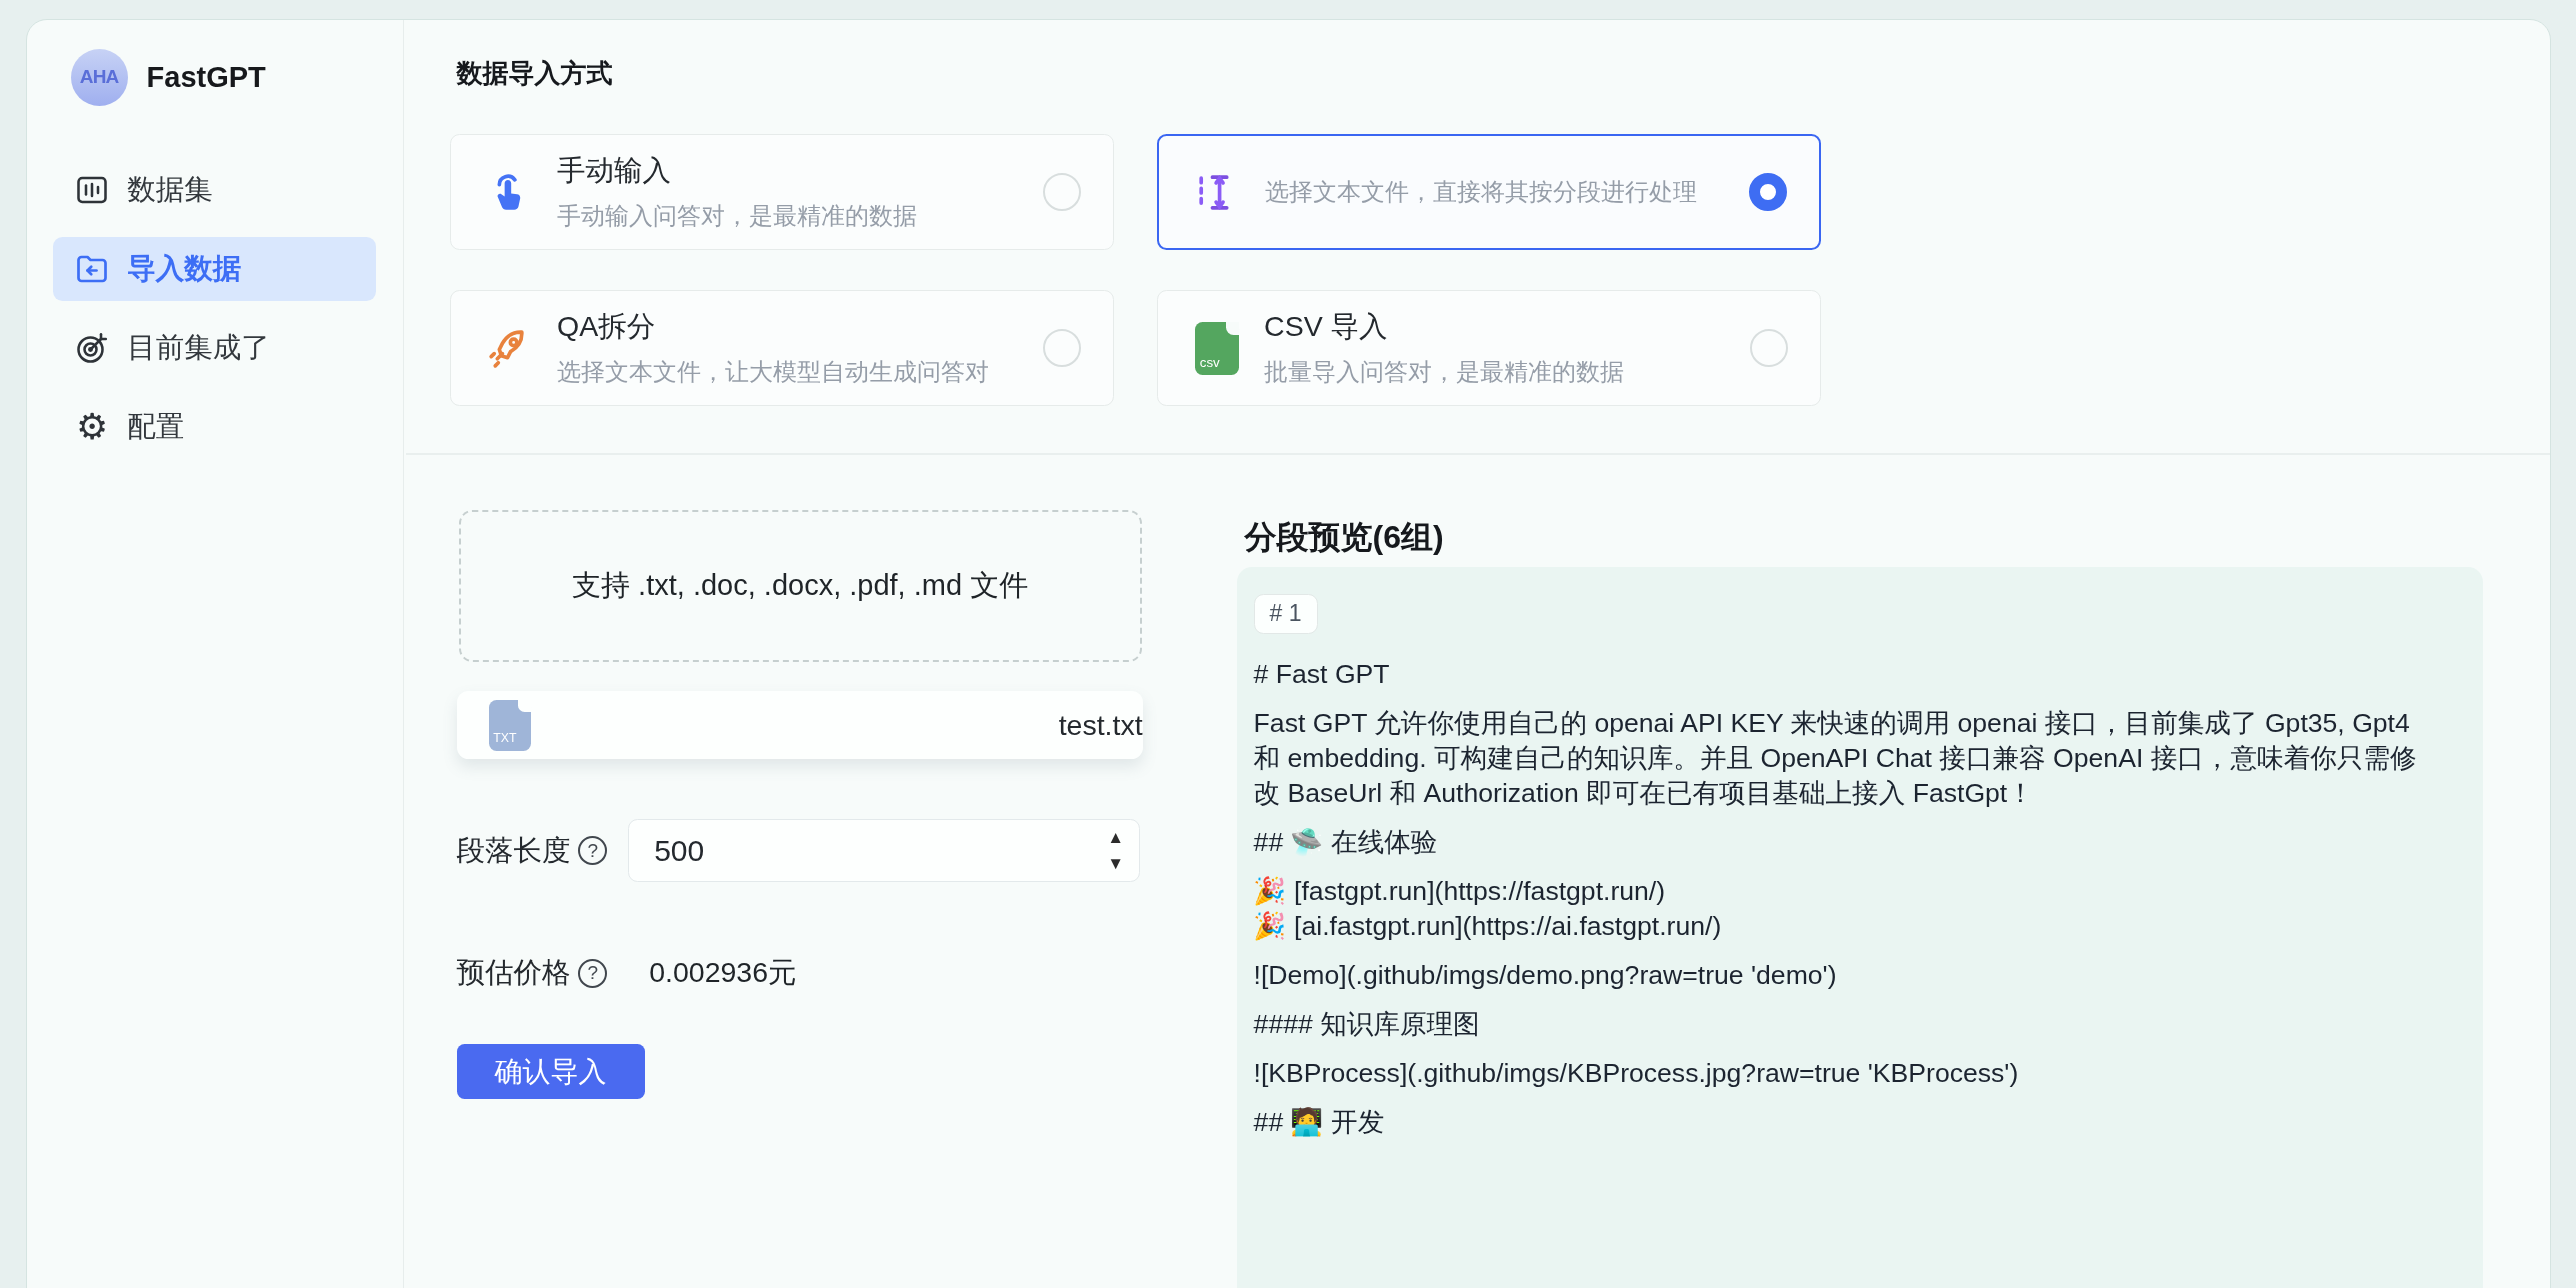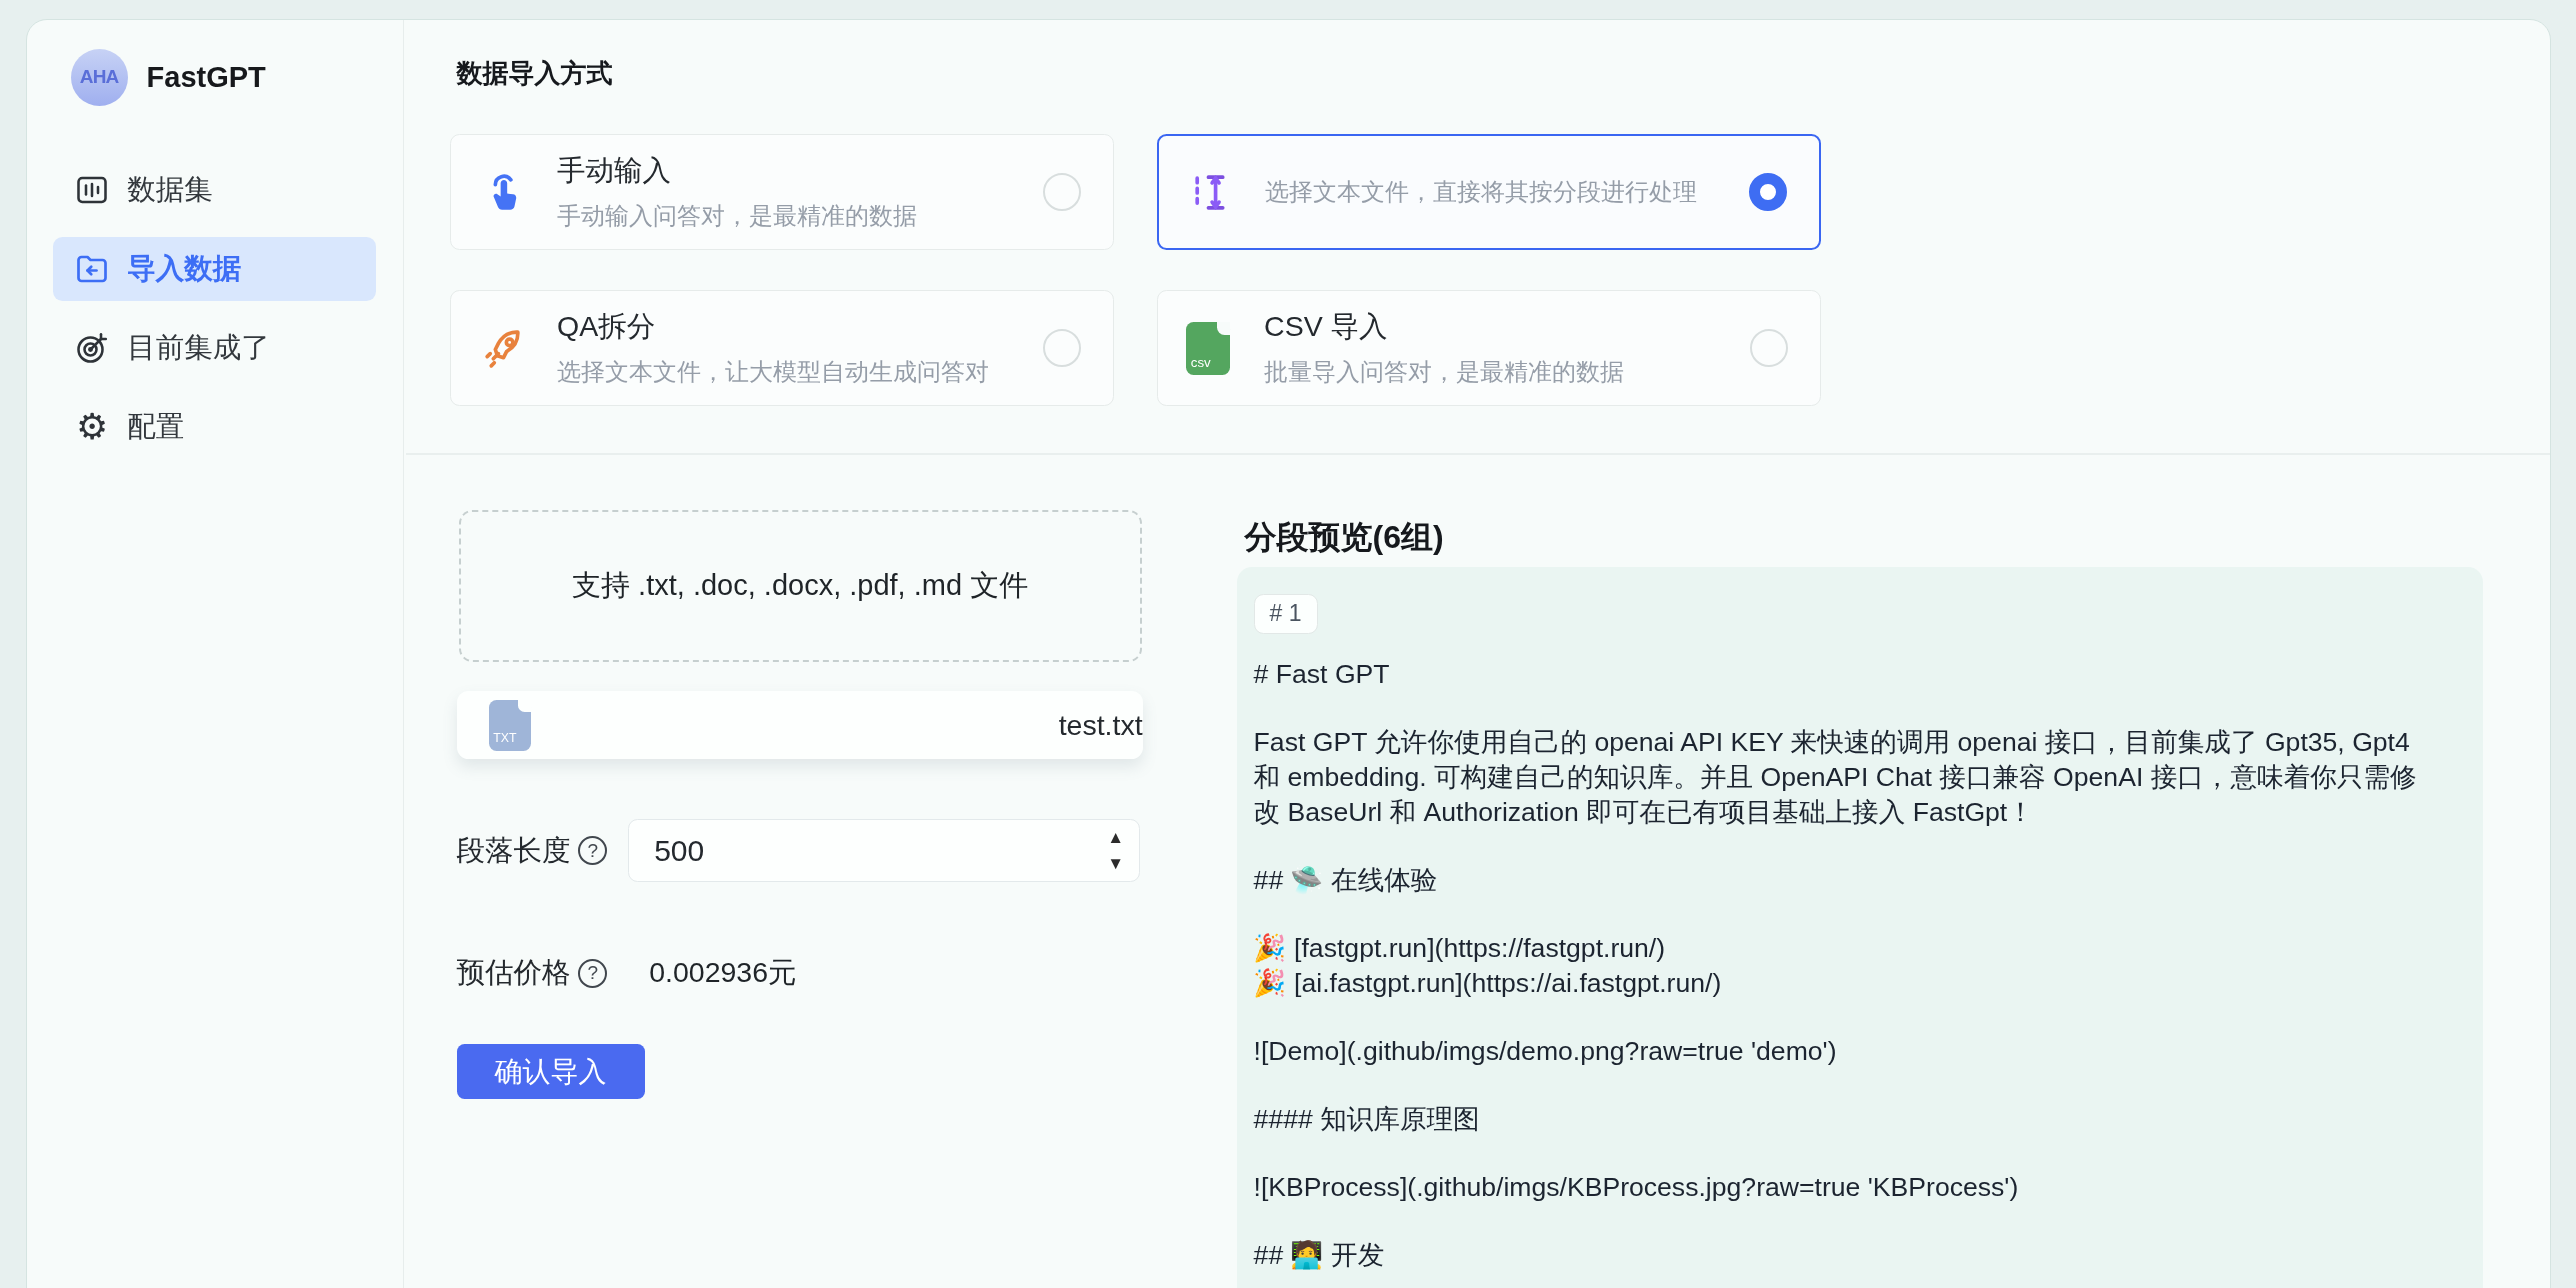--- a/index.html
+++ b/index.html
@@ -39,21 +39,21 @@
   .page-title { position:absolute; left:430px; top:36px; font-size:26px; font-weight:bold; color:#16191d; }
   .method-grid {
     position:absolute; left:423px; top:114px;
     display:grid; grid-template-columns:664px 664px; grid-auto-rows:116px; column-gap:43px; row-gap:40px;
   }
   .method-card {
     position:relative; border:1.9px solid #E6EBEA; background:#FBFDFD; border-radius:9.5px;
     display:flex; align-items:center; padding:0 28.5px; cursor:pointer;
   }
   .method-card.selected { border:2.8px solid #3A66F2; background:#FAFCFE; }
-  .method-icon { width:53px; height:53px; flex:0 0 53px; display:flex; align-items:center; justify-content:flex-start; }
+  .method-icon { width:53px; height:53px; flex:0 0 53px; display:flex; align-items:center; justify-content:flex-end; }
   .method-text { margin-left:25px; }
   .method-title { font-size:28.5px; color:#24292e; margin-bottom:9.5px; }
   .method-desc { font-size:24px; color:#959DA8; }
   .radio { position:absolute; right:32px; top:50%; transform:translateY(-50%);
     width:38px; height:38px; border-radius:50%; border:2.8px solid #D8DEDE; background:transparent; }
   .radio.checked { border:11.4px solid #3E6DF3; background:#ffffff; }
   .divider-h { position:absolute; left:379px; right:0; top:433px; height:1.9px; background:#E9EFEE; }
   
   .csv-file { position:relative; width:44px; height:53px; background:#54A65F; border-radius:7.6px; }
   .csv-file::after { content:""; position:absolute; right:0; top:0; width:13.3px; height:13.3px;
@@ -108,21 +108,21 @@
   .preview-title { position:absolute; left:1218px; top:496px; font-size:32px; font-weight:bold; color:#16191d; }
   .preview-card {
     position:absolute; left:1210px; top:547px; width:1246px; height:778px;
     background:#EAF5F2; border-radius:15px;
     padding:26.6px 59px 38px 17px;
   }
   .seg-badge {
     display:inline-block; background:#FCFFFE; border:1.9px solid #E2E8E7; border-radius:9.5px;
     padding:5.7px 15px; font-size:23px; color:#4a5460;
   }
-  .preview-text p { font-size:26.6px; line-height:35px; color:#1c2430; margin-top:33px; white-space:pre-line; }
+  .preview-text p { font-size:26.6px; line-height:35px; color:#1c2430; margin-top:14px; white-space:pre-line; }
   .preview-text p:first-child { margin-top:23px; }
 </style>
 </head>
 <body>
 
 <div class="app-card">
 
   <aside class="sidebar">
     <div class="logo-row">
       <div class="logo-circle">

